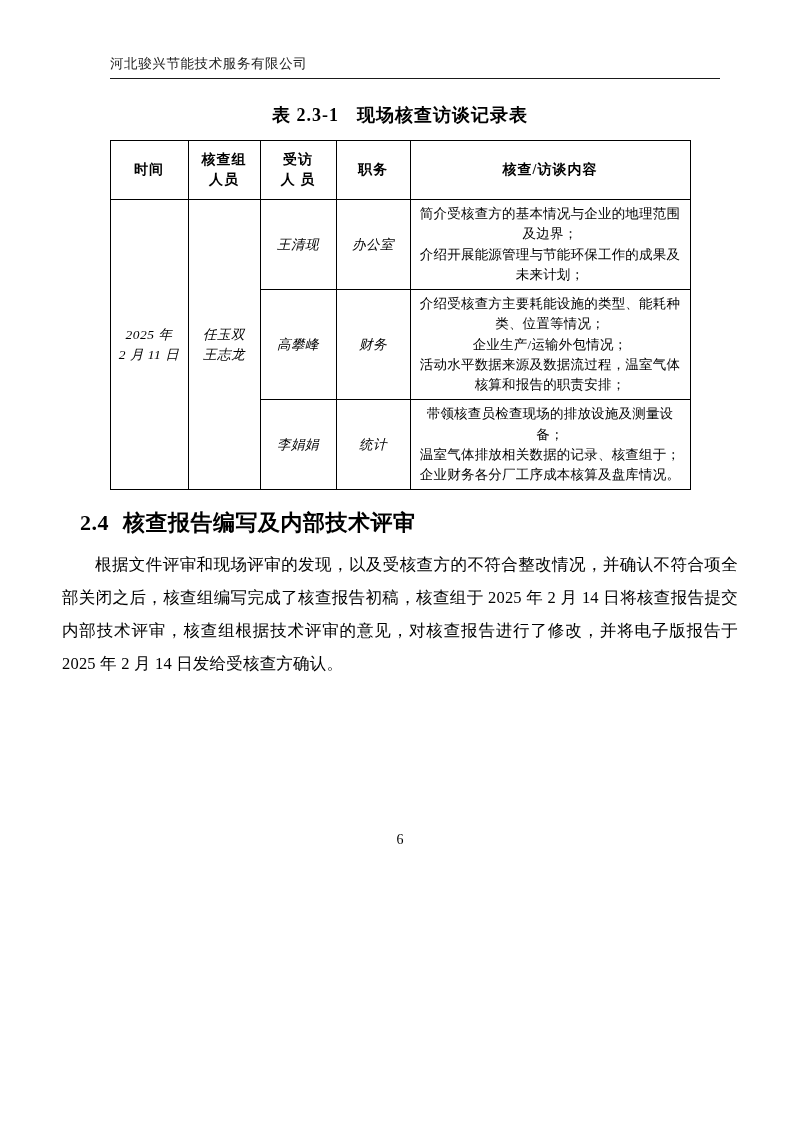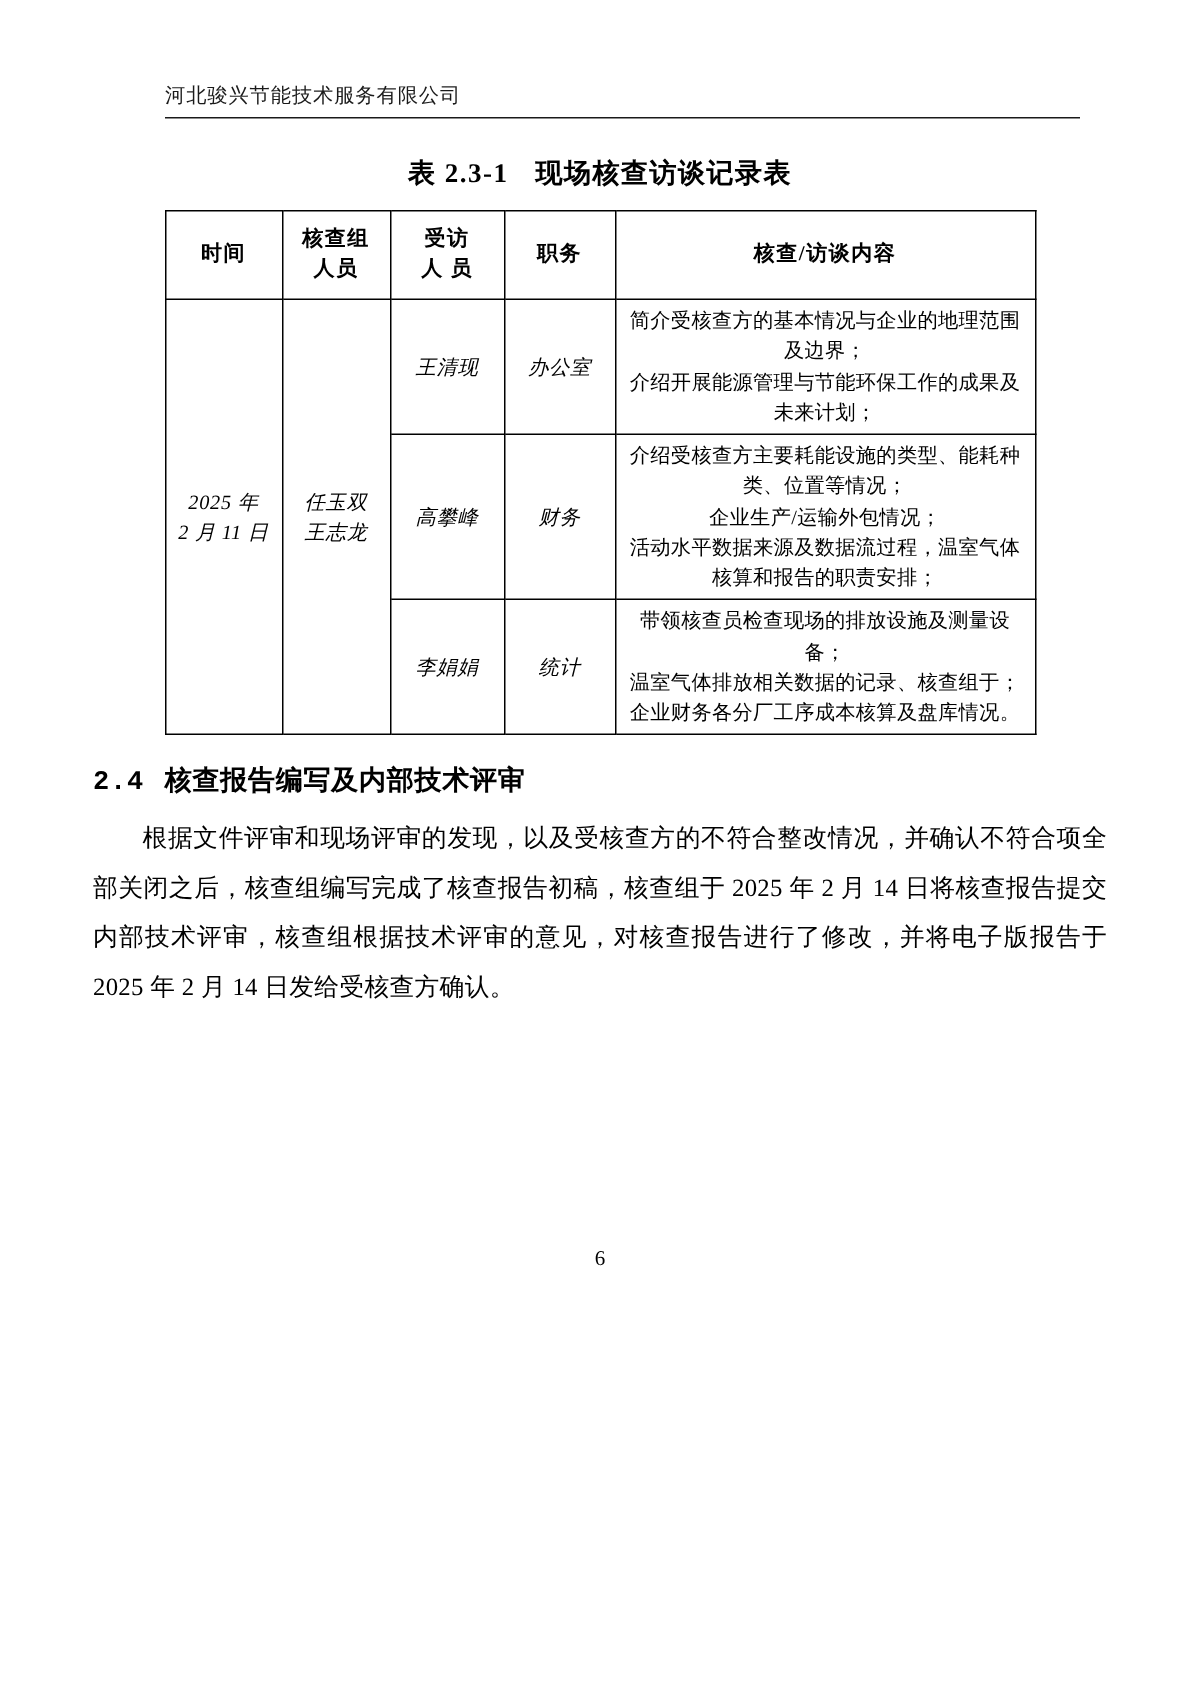--- a/index.html
+++ b/index.html
@@ -92,26 +92,27 @@
     padding: 6px 7px;
   }
   td.content-cell p {
     margin: 0;
     line-height: 1.5;
   }
   .stack-line { display: block; }
 
   
   .section-heading {
-    font-size: 18px;
+    font-size: 22px;
     font-weight: bold;
     margin-top: 18px;
     margin-bottom: 10px;
     letter-spacing: 0.5px;
-    font-family: Liberation Mono, monospace;
+    font-family: Liberation Serif, serif;
+    margin-left: 18px;
   }
   .section-heading .sec-num { margin-right: 14px; }
 
   
   .body-par {
     font-size: 16.5px;
     line-height: 2.0;
     text-align: justify;
     text-justify: inter-ideograph;
     text-indent: 2em;

